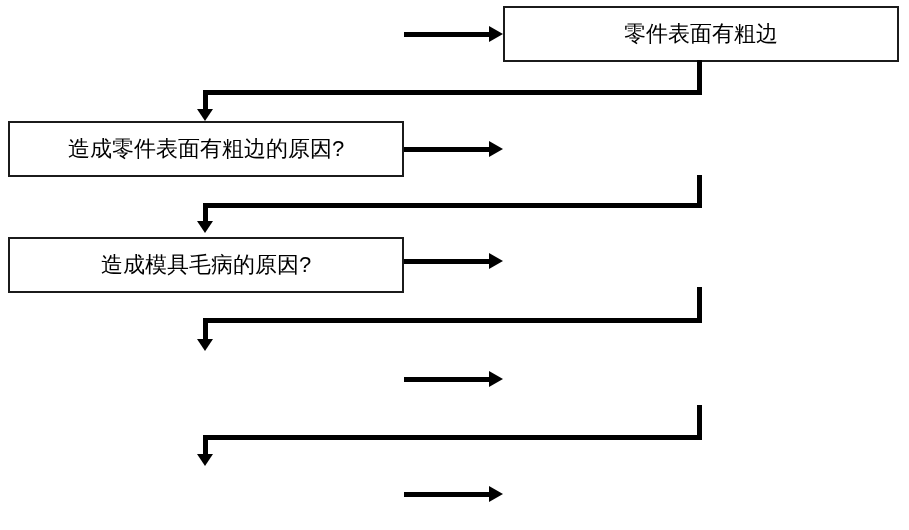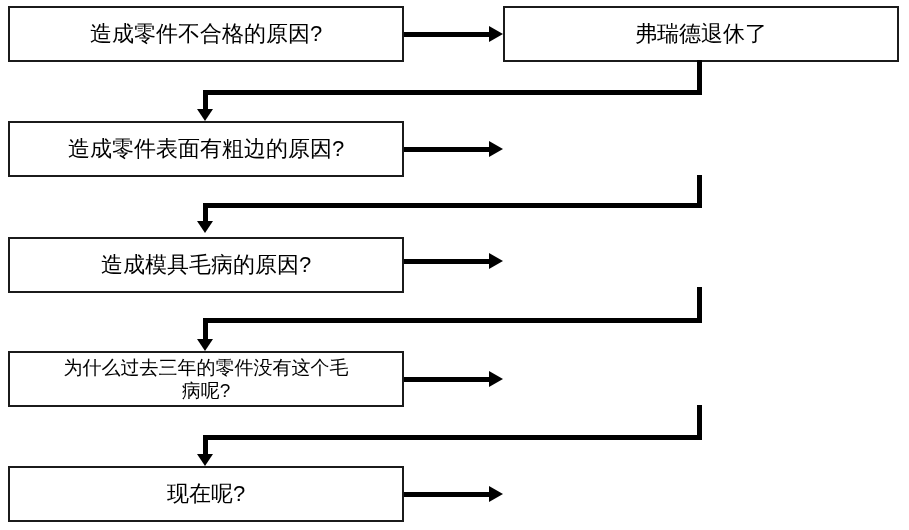--- a/index.html
+++ b/index.html
@@ -58,22 +58,21 @@
     border-left: 8px solid transparent;
     border-right: 8px solid transparent;
     border-top: 12px solid #000000;
   }
 </style>
 </head>
 <body>
 
 <div class="canvas">
 
-  <div class="box col-l" style="top:6px">造成零件不合格的原因?</div>
-  <div class="box col-r" style="top:6px">弗瑞德退休了</div>
+  <div class="box col-r" style="top:6px">零件表面有粗边</div>
   <div class="hline" style="left:404px;top:32px;width:85px"></div>
   <div class="head-right" style="left:489px;top:26px"></div>
 
   <div class="vline" style="left:697px;top:60px;height:35px"></div>
   <div class="hline" style="left:203px;top:90px;width:499px"></div>
   <div class="vline" style="left:203px;top:95px;height:14px"></div>
   <div class="head-down" style="left:197px;top:109px"></div>
 
   <div class="box col-l" style="top:121px">造成零件表面有粗边的原因?</div>
   <div class="hline" style="left:404px;top:147px;width:85px"></div>
@@ -86,27 +85,24 @@
 
   <div class="box col-l" style="top:237px">造成模具毛病的原因?</div>
   <div class="hline" style="left:404px;top:259px;width:85px"></div>
   <div class="head-right" style="left:489px;top:253px"></div>
 
   <div class="vline" style="left:697px;top:287px;height:36px"></div>
   <div class="hline" style="left:203px;top:318px;width:499px"></div>
   <div class="vline" style="left:203px;top:323px;height:16px"></div>
   <div class="head-down" style="left:197px;top:339px"></div>
 
-  <div class="box col-l small" style="top:351px">为什么过去三年的零件没有这个毛
-病呢?</div>
   <div class="hline" style="left:404px;top:377px;width:85px"></div>
   <div class="head-right" style="left:489px;top:371px"></div>
 
   <div class="vline" style="left:697px;top:405px;height:35px"></div>
   <div class="hline" style="left:203px;top:435px;width:499px"></div>
   <div class="vline" style="left:203px;top:440px;height:14px"></div>
   <div class="head-down" style="left:197px;top:454px"></div>
 
-  <div class="box col-l" style="top:466px">现在呢?</div>
   <div class="hline" style="left:404px;top:492px;width:85px"></div>
   <div class="head-right" style="left:489px;top:486px"></div>
 
 </div>
 
 </body></html>

